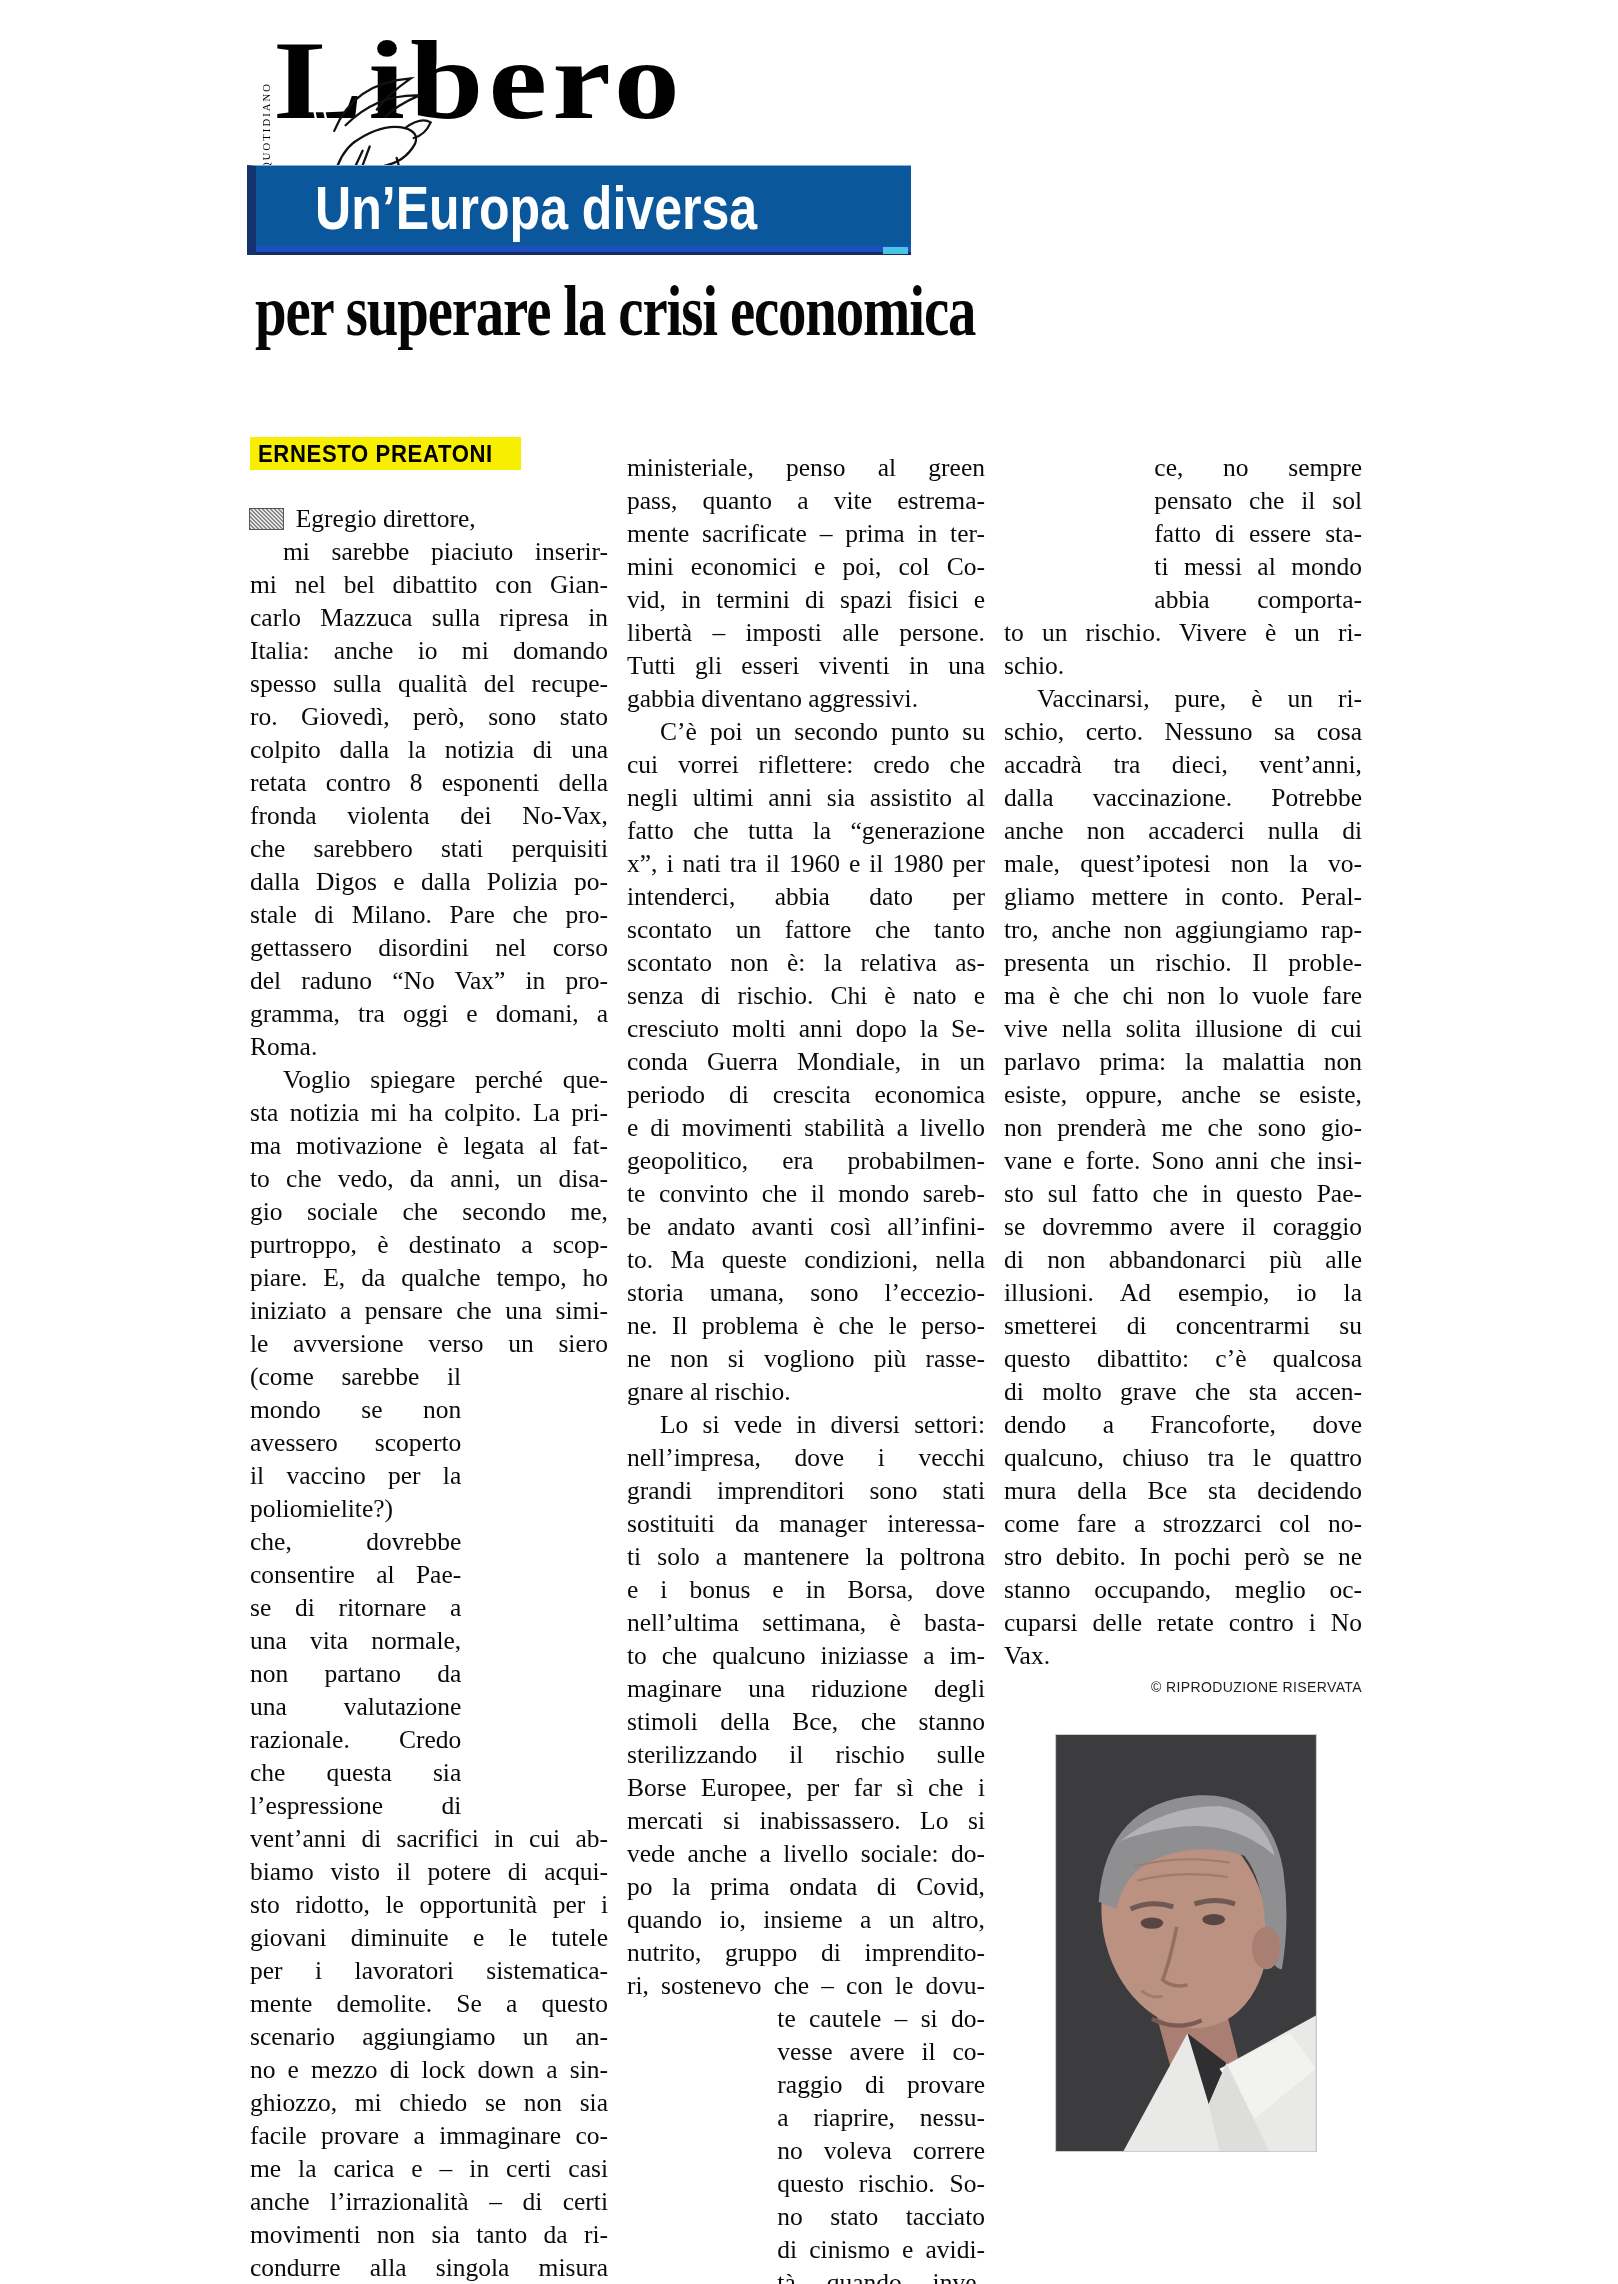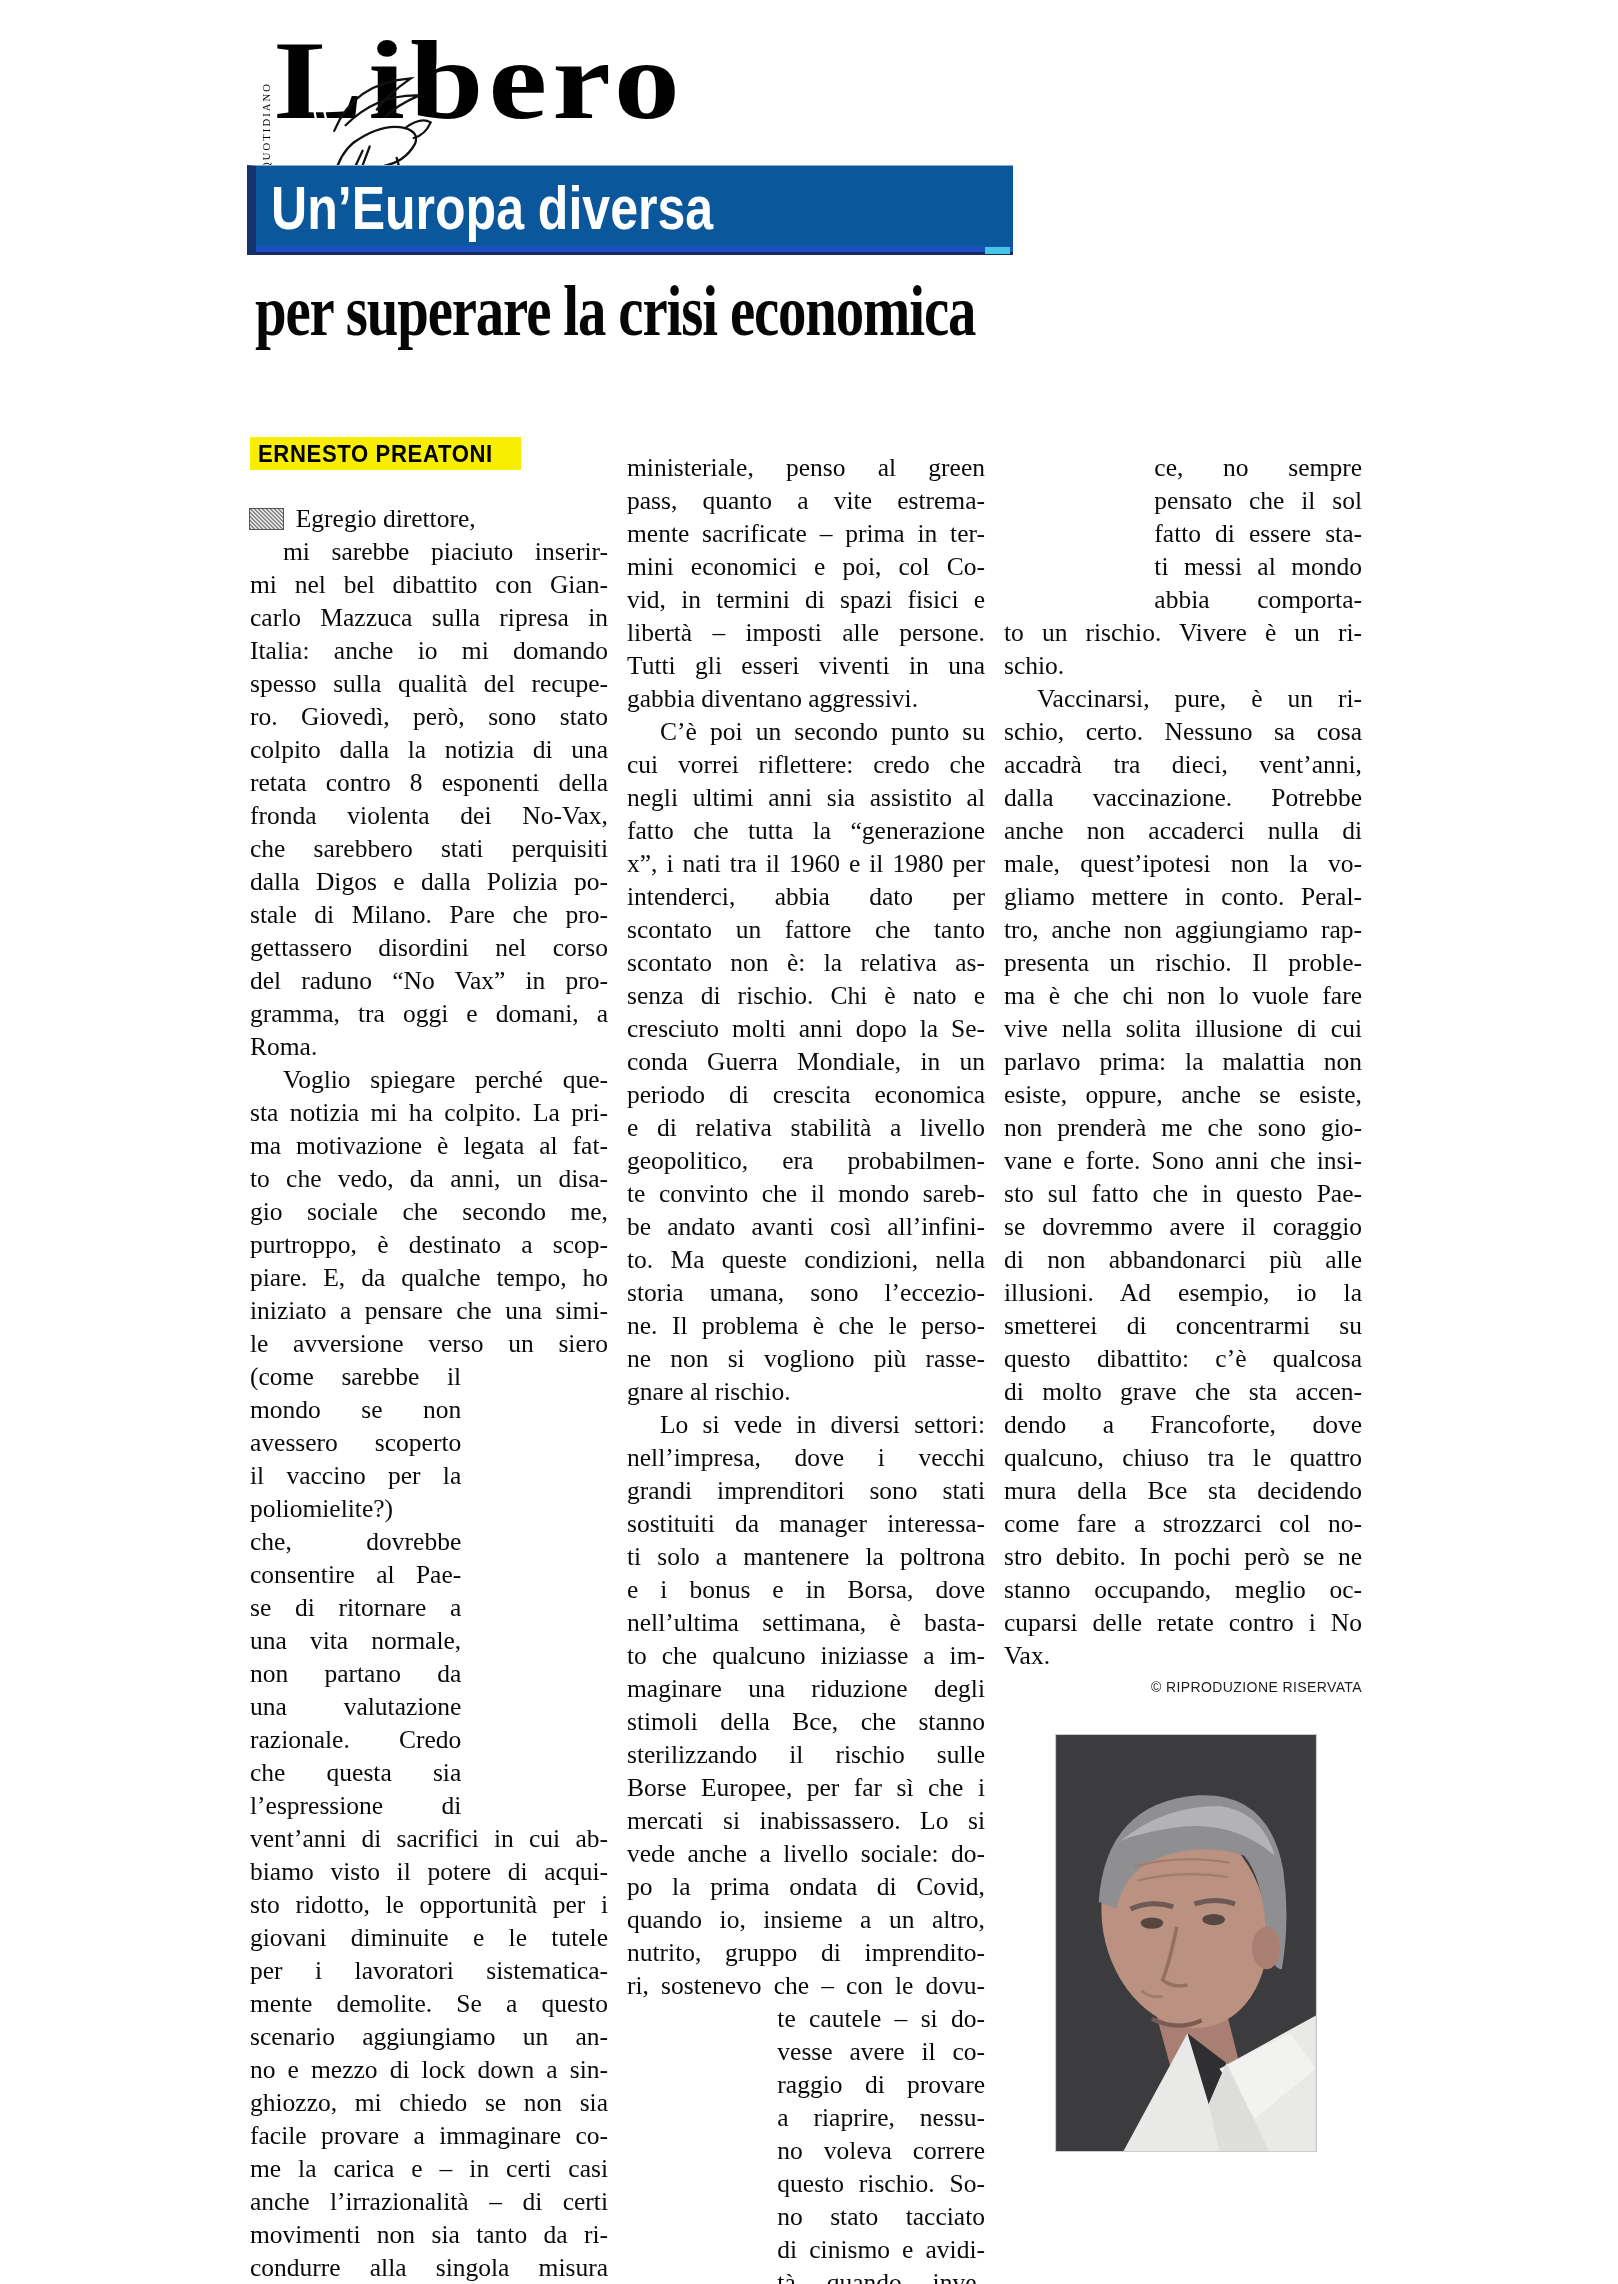--- a/index.html
+++ b/index.html
@@ -10,22 +10,22 @@
   #masthead{position:absolute;left:275px;top:31px;height:106px;}
   #masthead .word{font-family:"Liberation Serif",serif;font-weight:700;font-size:112px;
                   line-height:99px;letter-spacing:4.3px;color:#000;
                   transform:scaleX(1.18);transform-origin:left;display:inline-block;}
   #quotidiano{position:absolute;left:-14px;top:33px;height:106px;
               writing-mode:vertical-rl;transform:rotate(180deg);
               font-family:"Liberation Serif",serif;font-size:10.6px;letter-spacing:2.1px;color:#000;}
   #pegasus{position:absolute;left:28px;top:25.5px;}
 
   
-  #banner{position:absolute;left:247px;top:165px;width:766px;height:90px;box-sizing:border-box;
-          background:#0a579b;border-left:9.2px solid #14336e;border-top:1.4px solid #88aed2;}
+  #banner{position:absolute;left:247px;top:165px;width:664px;height:90px;box-sizing:border-box;
+          background:#0a579b;border-left:9.2px solid #14336e;border-top:1.4px solid #88aed2;padding-left:44px;}
   #banner::after{content:"";position:absolute;left:0;right:0;bottom:3.5px;height:5.7px;background:#1c4fc0;}
   #banner::before{content:"";position:absolute;left:0;right:0;bottom:0;height:3.5px;background:#192a63;}
   #banner .chip{position:absolute;right:2.8px;bottom:0.7px;width:25.5px;height:7.8px;background:#45c6e3;z-index:2;}
   #banner .label{display:inline-block;transform:scaleX(0.82);transform-origin:left;
                  font-family:"Liberation Sans",sans-serif;font-weight:700;font-size:61px;
                  line-height:84px;color:#ffffff;padding-left:18.4px;white-space:nowrap;}
 
   
   #headline{position:absolute;left:255px;top:278px;width:773px;color:#060606;}
   #headline .hline{font-weight:700;font-size:71px;line-height:66px;letter-spacing:-1.4px;white-space:nowrap;}
@@ -180,21 +180,21 @@
         <div class="tline">negli ultimi anni sia assistito al</div>
         <div class="tline">fatto che tutta la “generazione</div>
         <div class="tline">x”, i nati tra il 1960 e il 1980 per</div>
         <div class="tline">intenderci, abbia dato per</div>
         <div class="tline">scontato un fattore che tanto</div>
         <div class="tline">scontato non è: la relativa as-</div>
         <div class="tline">senza di rischio. Chi è nato e</div>
         <div class="tline">cresciuto molti anni dopo la Se-</div>
         <div class="tline">conda Guerra Mondiale, in un</div>
         <div class="tline">periodo di crescita economica</div>
-        <div class="tline">e di relativa stabilità a livello</div>
+        <div class="tline">e di movimenti stabilità a livello</div>
         <div class="tline">geopolitico, era probabilmen-</div>
         <div class="tline">te convinto che il mondo sareb-</div>
         <div class="tline">be andato avanti così all’infini-</div>
         <div class="tline">to. Ma queste condizioni, nella</div>
         <div class="tline">storia umana, sono l’eccezio-</div>
         <div class="tline">ne. Il problema è che le perso-</div>
         <div class="tline">ne non si vogliono più rasse-</div>
         <div class="tline tlast">gnare al rischio.</div>
       </div>
       <div class="block">

